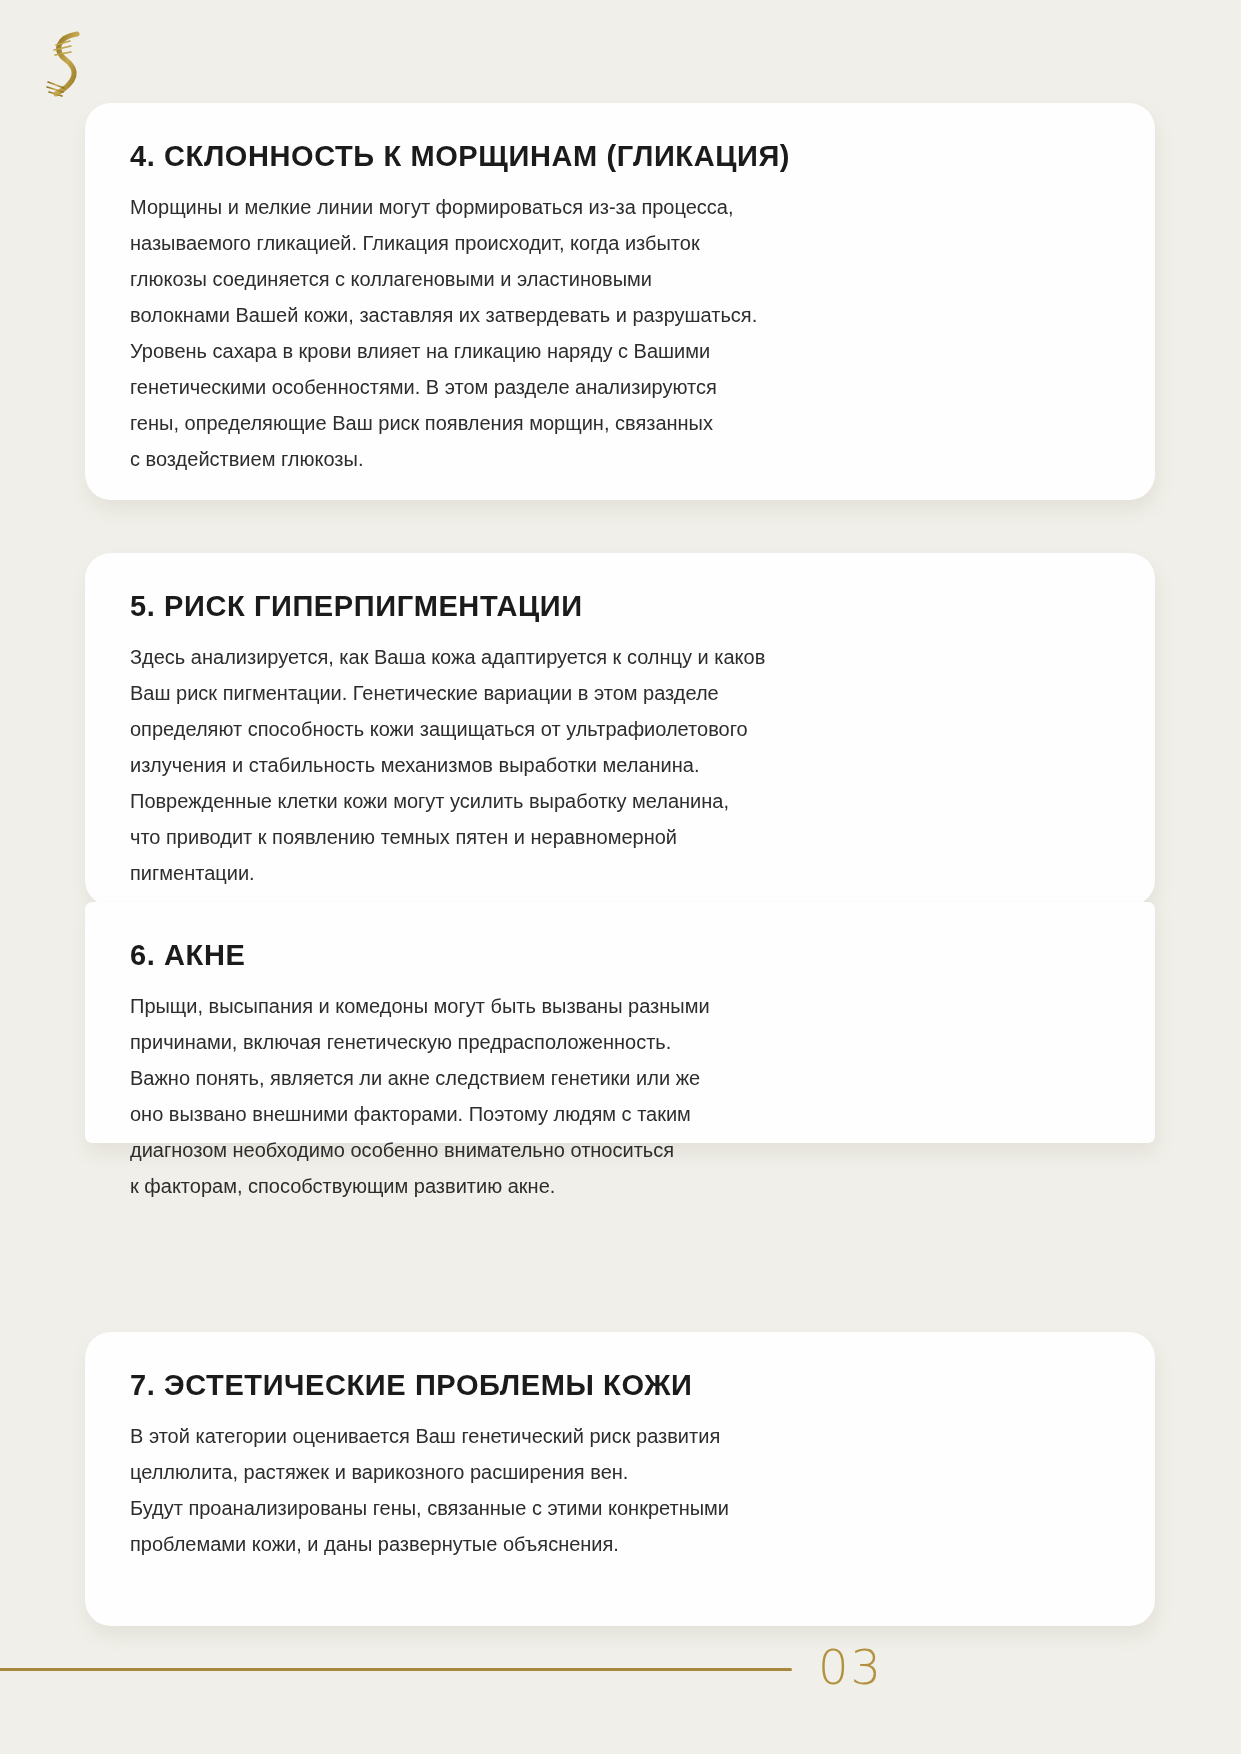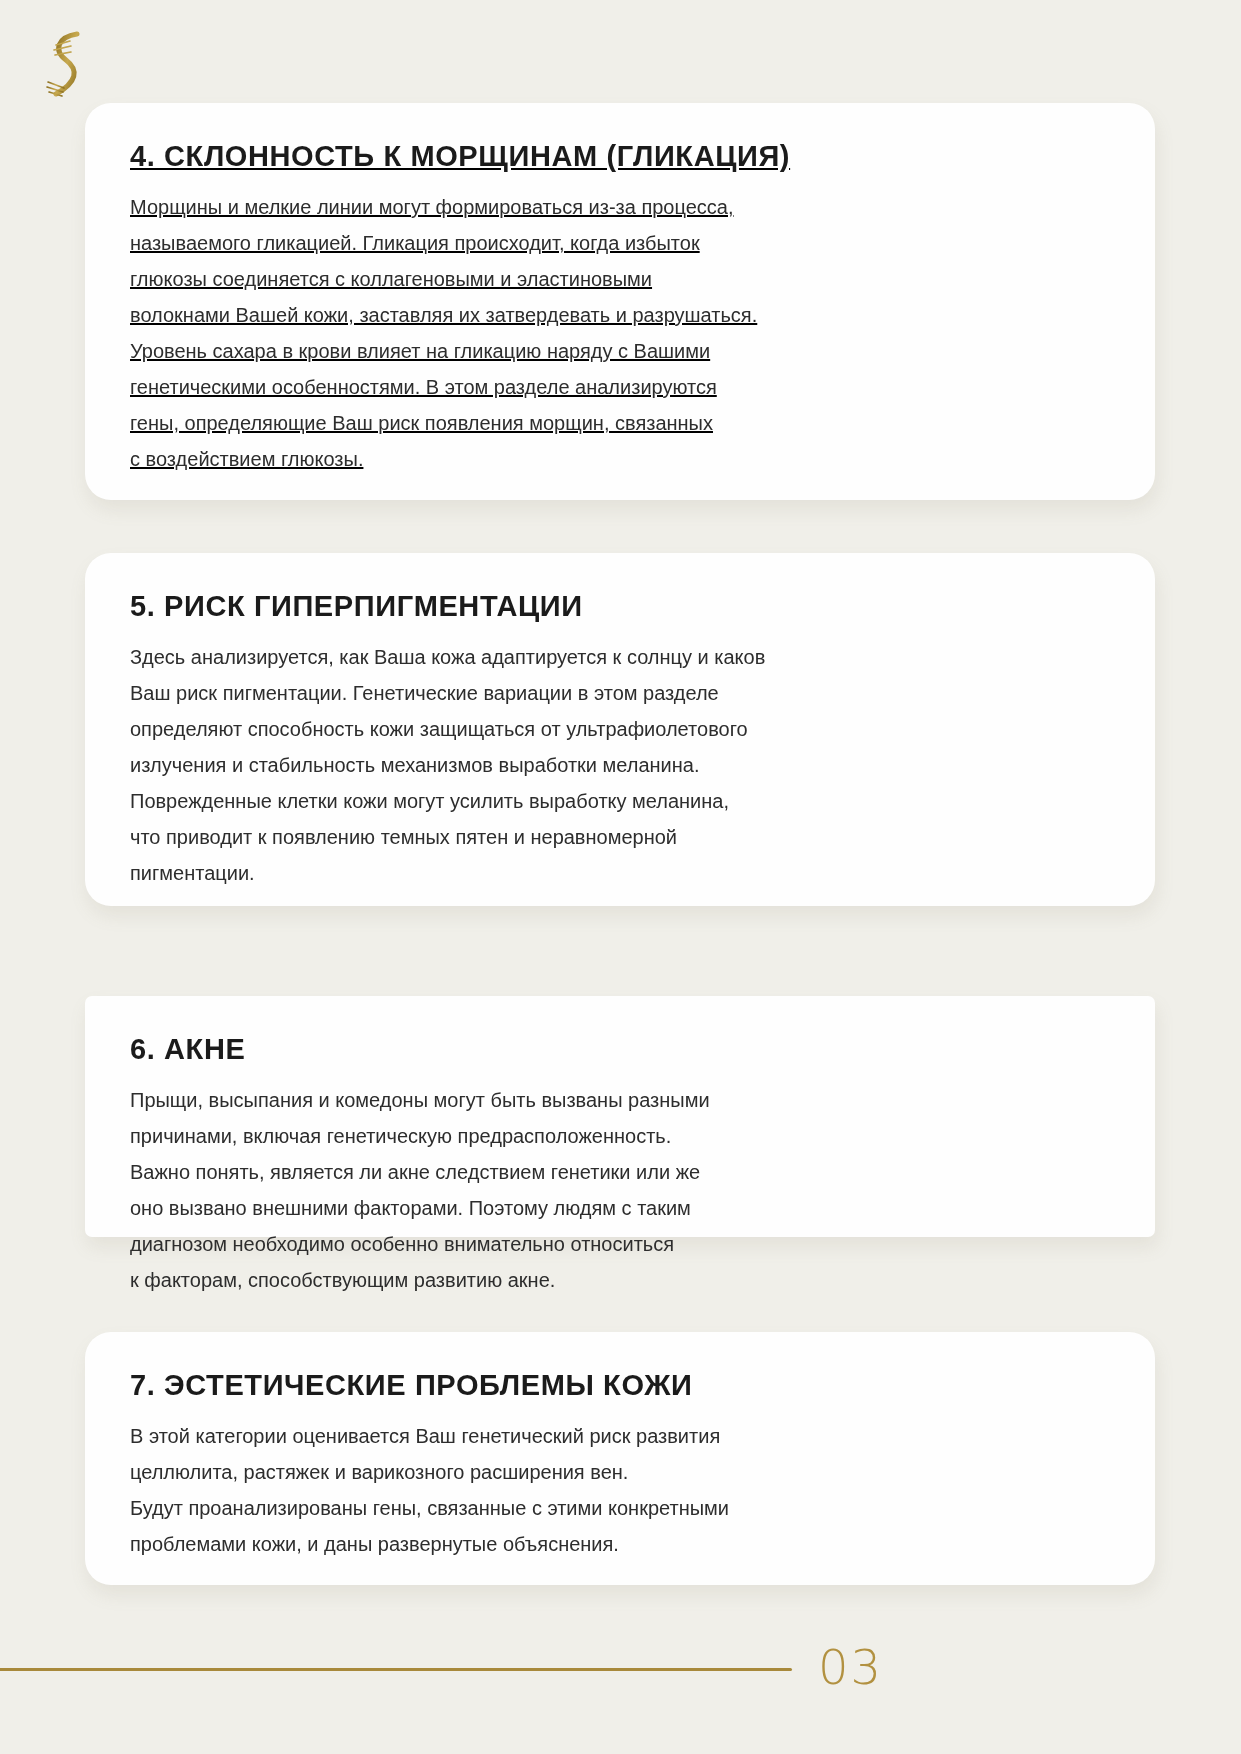--- a/index.html
+++ b/index.html
@@ -20,24 +20,24 @@
   }
   .page{position:absolute;inset:0;}
   .logo{position:absolute;left:44px;top:30px;width:42px;height:74px;}
   .card{
     position:absolute;left:85px;width:1070px;
     background:var(--card);
     border-radius:26px;
     padding:0 45px;box-sizing:border-box;
     box-shadow:2px 10px 18px rgba(140,130,105,0.12);
   }
-  .card-1{top:103px;height:397px;text-decoration:underline;}
+  .card-1{top:103px;height:397px;}
   .card-2{top:553px;height:353px;}
-  .card-3{top:996px;height:241px;border-radius:7px;}
-  .card-4{top:1332px;height:253px;}
+  .card-3{top:902px;height:241px;border-radius:7px;}
+  .card-4{top:1332px;height:294px;}
   .card h2{
     margin:37px 0 0 0;
     font-size:29px;line-height:32px;
     font-weight:700;letter-spacing:0.6px;
     color:var(--heading);
   }
   .card p{
     margin:17px 0 0 0;
     font-size:20px;line-height:36px;
     color:var(--text);

